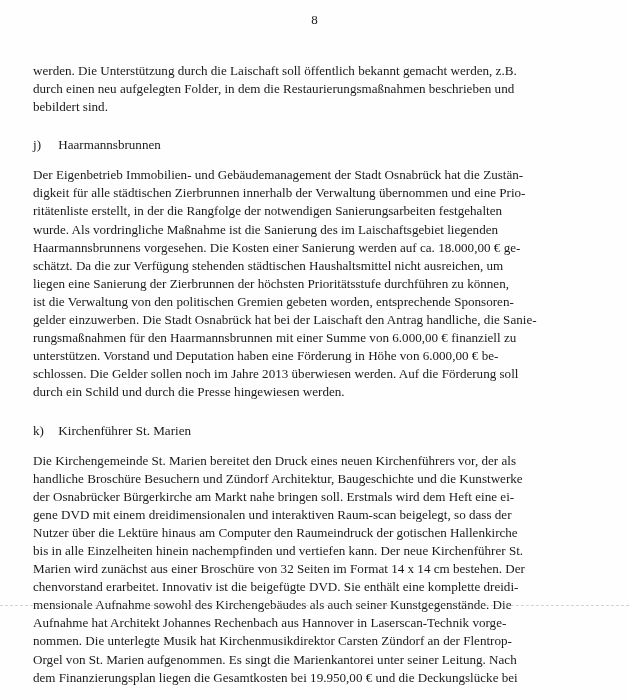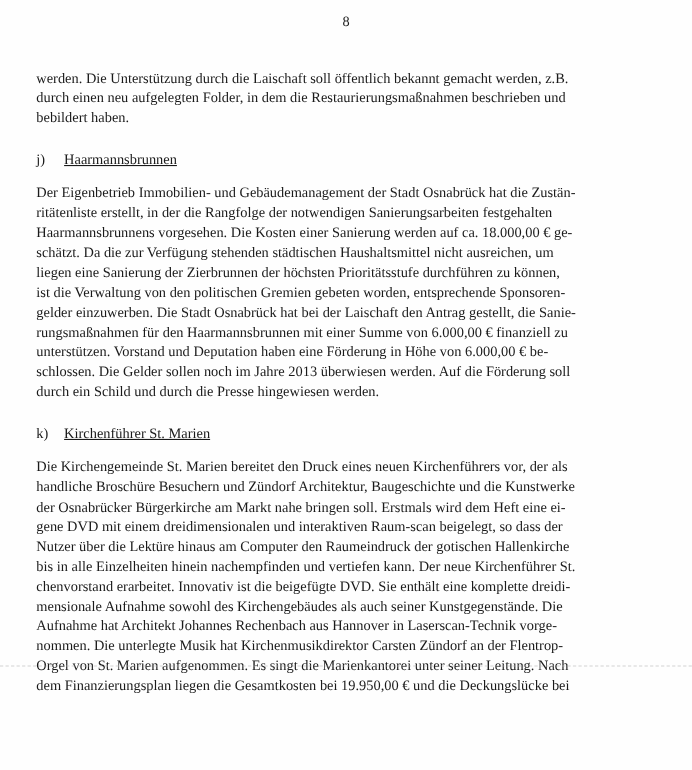--- a/index.html
+++ b/index.html
@@ -47,21 +47,20 @@
     .heading {
       margin: 20px 0 12px 0;
       font-size: 13.1px;
       line-height: 18px;
     }
     .heading .marker {
       display: inline-block;
       width: 22px;
     }
     .heading .title {
-      text-decoration: underline;
       text-align: center;
     }
     .scan-line {
       position: absolute;
       left: 0;
       top: 605px;
       width: 629px;
       height: 0;
       border-top: 1px dashed #b8b8b8;
       opacity: 0.6;
@@ -71,54 +70,57 @@
 <body>
 
 <div class="page">
   <div class="page-number">8</div>
 
   <div class="content">
 
     <p class="para">
       <span class="line">werden. Die Unterstützung durch die Laischaft soll öffentlich bekannt gemacht werden, z.B.</span>
       <span class="line">durch einen neu aufgelegten Folder, in dem die Restaurierungsmaßnahmen beschrieben und</span>
-      <span class="line">bebildert haben.</span>
+      <span class="line">bebildert sind.</span>
     </p>
 
     <div class="heading">
       <span class="marker">j)</span>
       <span class="title">Haarmannsbrunnen</span>
     </div>
 
     <p class="para">
       <span class="line">Der Eigenbetrieb Immobilien- und Gebäudemanagement der Stadt Osnabrück hat die Zustän-</span>
+      <span class="line">digkeit für alle städtischen Zierbrunnen innerhalb der Verwaltung übernommen und eine Prio-</span>
       <span class="line">ritätenliste erstellt, in der die Rangfolge der notwendigen Sanierungsarbeiten festgehalten</span>
+      <span class="line">wurde. Als vordringliche Maßnahme ist die Sanierung des im Laischaftsgebiet liegenden</span>
       <span class="line">Haarmannsbrunnens vorgesehen. Die Kosten einer Sanierung werden auf ca. 18.000,00 € ge-</span>
       <span class="line">schätzt. Da die zur Verfügung stehenden städtischen Haushaltsmittel nicht ausreichen, um</span>
       <span class="line">liegen eine Sanierung der Zierbrunnen der höchsten Prioritätsstufe durchführen zu können,</span>
       <span class="line">ist die Verwaltung von den politischen Gremien gebeten worden, entsprechende Sponsoren-</span>
-      <span class="line">gelder einzuwerben. Die Stadt Osnabrück hat bei der Laischaft den Antrag gestellt, die Sanie-</span>
+      <span class="line">gelder einzuwerben. Die Stadt Osnabrück hat bei der Laischaft den Antrag handliche, die Sanie-</span>
       <span class="line">rungsmaßnahmen für den Haarmannsbrunnen mit einer Summe von 6.000,00 € finanziell zu</span>
       <span class="line">unterstützen. Vorstand und Deputation haben eine Förderung in Höhe von 6.000,00 € be-</span>
       <span class="line">schlossen. Die Gelder sollen noch im Jahre 2013 überwiesen werden. Auf die Förderung soll</span>
       <span class="line">durch ein Schild und durch die Presse hingewiesen werden.</span>
     </p>
 
     <div class="heading">
       <span class="marker">k)</span>
       <span class="title">Kirchenführer St. Marien</span>
     </div>
 
     <p class="para">
       <span class="line">Die Kirchengemeinde St. Marien bereitet den Druck eines neuen Kirchenführers vor, der als</span>
       <span class="line">handliche Broschüre Besuchern und Zündorf Architektur, Baugeschichte und die Kunstwerke</span>
       <span class="line">der Osnabrücker Bürgerkirche am Markt nahe bringen soll. Erstmals wird dem Heft eine ei-</span>
       <span class="line">gene DVD mit einem dreidimensionalen und interaktiven Raum-scan beigelegt, so dass der</span>
       <span class="line">Nutzer über die Lektüre hinaus am Computer den Raumeindruck der gotischen Hallenkirche</span>
       <span class="line">bis in alle Einzelheiten hinein nachempfinden und vertiefen kann. Der neue Kirchenführer St.</span>
+      <span class="line">Marien wird zunächst aus einer Broschüre von 32 Seiten im Format 14 x 14 cm bestehen. Der</span>
       <span class="line">chenvorstand erarbeitet. Innovativ ist die beigefügte DVD. Sie enthält eine komplette dreidi-</span>
       <span class="line">mensionale Aufnahme sowohl des Kirchengebäudes als auch seiner Kunstgegenstände. Die</span>
       <span class="line">Aufnahme hat Architekt Johannes Rechenbach aus Hannover in Laserscan-Technik vorge-</span>
       <span class="line">nommen. Die unterlegte Musik hat Kirchenmusikdirektor Carsten Zündorf an der Flentrop-</span>
       <span class="line">Orgel von St. Marien aufgenommen. Es singt die Marienkantorei unter seiner Leitung. Nach</span>
       <span class="line">dem Finanzierungsplan liegen die Gesamtkosten bei 19.950,00 € und die Deckungslücke bei</span>
 
     </p>
   </div>
 

